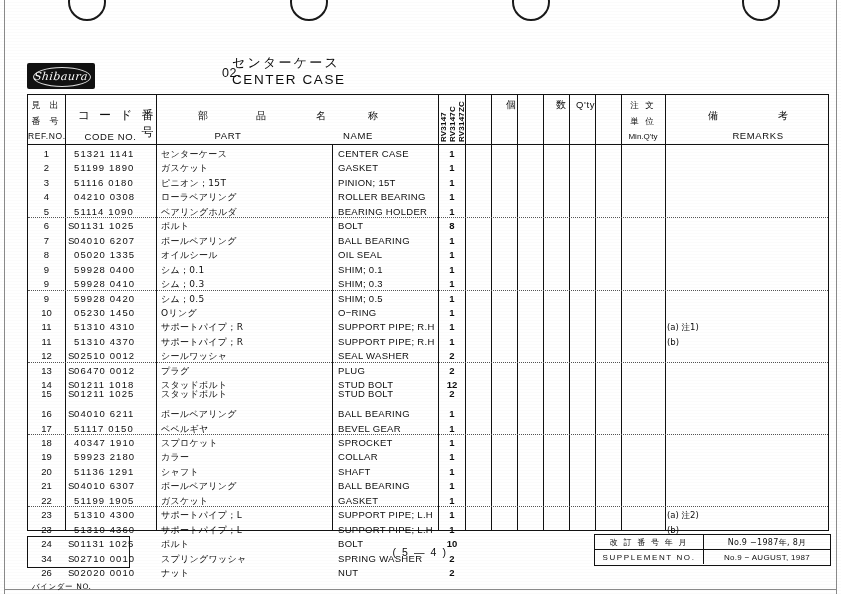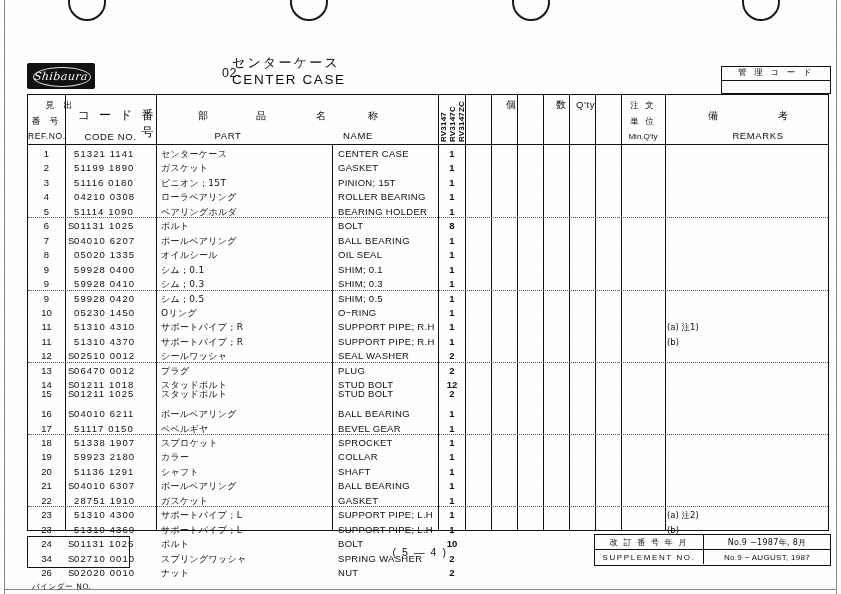--- a/index.html
+++ b/index.html
@@ -127,44 +127,40 @@
   <div class="hole" style="left:742px;"></div>
 
   <div class="logo">
     <div class="logo-ell"></div>
     <div class="logo-txt">Shibaura</div>
   </div>
   <div class="sec-no">02.</div>
   <div class="title-jp jp">センターケース</div>
   <div class="title-en">CENTER CASE</div>
 
-  <div class="mgmt">
-    <div class="mgmt-hd jp">管 理 コ ー ド</div>
-    <div class="mgmt-val"></div>
-  </div>
 
   <div class="tbl">
 
     <div class="thead">
 
       <div class="vr" style="left:37px;height:50px;"></div>
       <div class="vr" style="left:128px;height:50px;"></div>
       <div class="vr" style="left:410px;height:50px;"></div>
       <div class="vr" style="left:437px;height:50px;"></div>
       <div class="vr" style="left:463px;height:50px;"></div>
       <div class="vr" style="left:489px;height:50px;"></div>
       <div class="vr" style="left:515px;height:50px;"></div>
       <div class="vr" style="left:541px;height:50px;"></div>
       <div class="vr" style="left:567px;height:50px;"></div>
       <div class="vr" style="left:593px;height:50px;"></div>
       <div class="vr" style="left:637px;height:50px;"></div>
 
       <div class="vr-h" style="left:410px;top:-1px;width:1px;height:1px;"></div>
 
-      <div class="hc jp h-jp" style="left:0;top:4px;width:37px;margin-left:14px;">見  出</div>
+      <div class="hc jp h-jp" style="left:0;top:4px;width:37px;">見  出</div>
       <div class="hc jp h-jp" style="left:0;top:20px;width:37px;">番  号</div>
       <div class="hc h-en" style="left:0;top:36px;width:37px;font-size:8.5px;">REF.NO.</div>
 
       <div class="hc jp" style="left:37px;top:12px;width:91px;font-size:12px;letter-spacing:2.6px;text-align:right;">コ ー ド 番 号</div>
       <div class="hc h-en" style="left:37px;top:36px;width:91px;">CODE    NO.</div>
 
       <div class="hc jp" style="left:170px;top:14px;font-size:10px;">部</div>
       <div class="hc jp" style="left:228px;top:14px;font-size:10px;">品</div>
       <div class="hc jp" style="left:288px;top:14px;font-size:10px;">名</div>
       <div class="hc jp" style="left:340px;top:14px;font-size:10px;">称</div>
@@ -362,21 +358,21 @@
             <div class="cell c-ref">17</div>
             <div class="cell c-spre"></div>
             <div class="cell c-code">51117 0150</div>
             <div class="cell c-jp">ベベルギヤ</div>
             <div class="cell c-en">BEVEL GEAR</div>
             <div class="cell c-qty">1</div>
           </div>
           <div class="row" style="top: 291px;">
             <div class="cell c-ref">18</div>
             <div class="cell c-spre"></div>
-            <div class="cell c-code">51338 1907</div>
+            <div class="cell c-code">40347 1910</div>
             <div class="cell c-jp">スプロケット</div>
             <div class="cell c-en">SPROCKET</div>
             <div class="cell c-qty">1</div>
           </div>
           <div class="row" style="top: 305.45px;">
             <div class="cell c-ref">19</div>
             <div class="cell c-spre"></div>
             <div class="cell c-code">59923 2180</div>
             <div class="cell c-jp">カラー</div>
             <div class="cell c-en">COLLAR</div>
@@ -394,21 +390,21 @@
             <div class="cell c-ref">21</div>
             <div class="cell c-spre">S</div>
             <div class="cell c-code">04010 6307</div>
             <div class="cell c-jp">ボールベアリング</div>
             <div class="cell c-en">BALL BEARING</div>
             <div class="cell c-qty">1</div>
           </div>
           <div class="row" style="top: 348.8px;">
             <div class="cell c-ref">22</div>
             <div class="cell c-spre"></div>
-            <div class="cell c-code">28751 1910</div>
+            <div class="cell c-code">51199 1905</div>
             <div class="cell c-jp">ガスケット</div>
             <div class="cell c-en">GASKET</div>
             <div class="cell c-qty">1</div>
           </div>
           <div class="row" style="top: 363.25px;">
             <div class="cell c-ref">23</div>
             <div class="cell c-spre"></div>
             <div class="cell c-code">51310 4300</div>
             <div class="cell c-jp">サポートパイプ；L</div>
             <div class="cell c-en">SUPPORT PIPE; L.H</div>

